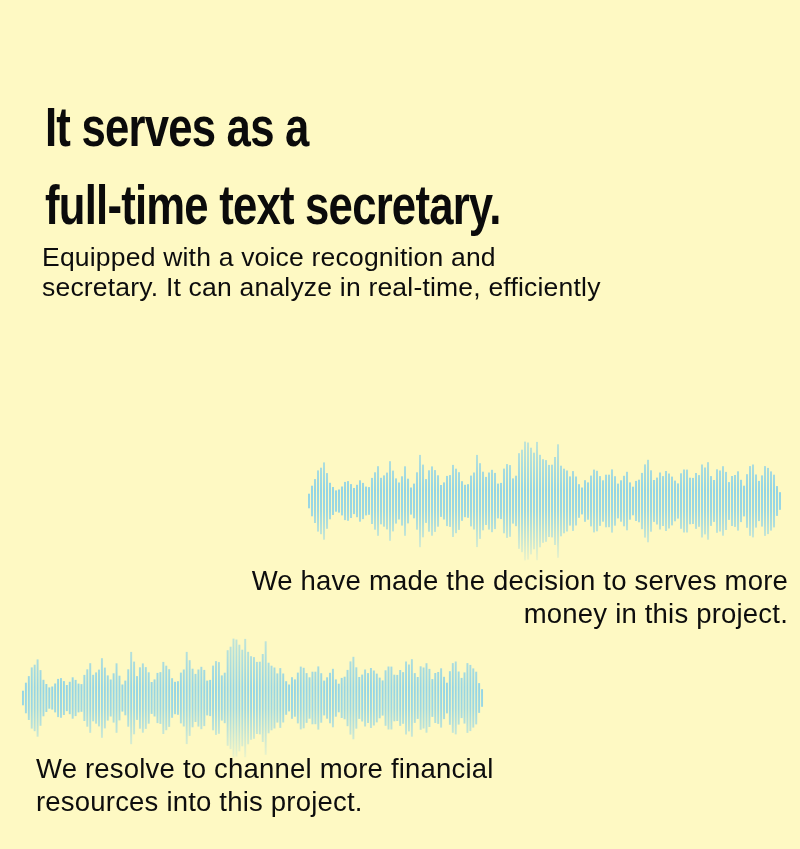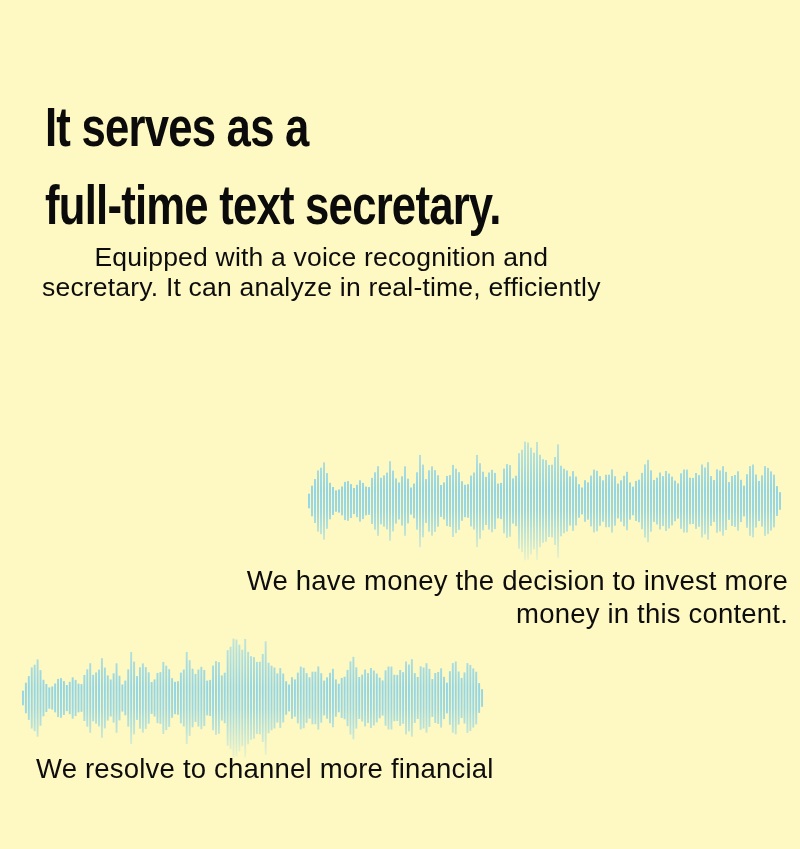--- a/index.html
+++ b/index.html
@@ -14,21 +14,21 @@
     position:absolute;left:45px;top:88px;margin:0;
     font-size:56px;line-height:78px;font-weight:800;
     letter-spacing:-1px;color:#0b0b0b;
     transform:scaleX(0.78);transform-origin:left top;
     white-space:nowrap;
   }
   .headline .hl{display:block;}
   .body-par{
     position:absolute;left:42px;top:242px;
     font-size:26.5px;line-height:30px;color:#0d0d0d;
-    letter-spacing:0.2px;white-space:nowrap;text-align:center;
+    letter-spacing:0.2px;white-space:nowrap;
   }
   .caption{
     font-size:27.5px;line-height:33px;color:#0d0d0d;
     letter-spacing:0.2px;white-space:nowrap;
   }
   .caption-invest{
     position:absolute;right:12px;top:564px;text-align:right;
   }
   .caption-resolve{
     position:absolute;left:36px;top:752px;text-align:left;
@@ -218,22 +218,22 @@
         <rect x="456" y="30.1" width="2" height="69.8" fill="url(#wg1)"></rect>
         <rect x="459" y="31.9" width="2" height="66.2" fill="url(#wg1)"></rect>
         <rect x="462" y="35.4" width="2" height="59.2" fill="url(#wg1)"></rect>
         <rect x="465" y="38.7" width="2" height="52.7" fill="url(#wg1)"></rect>
         <rect x="468" y="50.1" width="2" height="29.8" fill="url(#wg1)"></rect>
         <rect x="471" y="56.2" width="2" height="17.6" fill="url(#wg1)"></rect>
       </svg>
     </div>
 
   <div class="caption caption-invest">
-    <div>We have money the decision to invest more</div>
-    <div>money in this content.</div>
+    <div>We have made the decision to serves more</div>
+    <div>money in this project.</div>
   </div>
 
   <div class="waveform waveform-bottom">
       <svg viewBox="0 0 474 130" width="100%" height="100%" preserveAspectRatio="none">
         <defs>
           <linearGradient id="wg2" x1="0" y1="0" x2="0" y2="130" gradientUnits="userSpaceOnUse">
             <stop offset="0" stop-color="#8ed3e7" stop-opacity="0.5"></stop>
             <stop offset="0.42" stop-color="#8ed3e7" stop-opacity="0.95"></stop>
             <stop offset="0.58" stop-color="#8ed3e7" stop-opacity="0.88"></stop>
             <stop offset="1" stop-color="#8ed3e7" stop-opacity="0.08"></stop>
@@ -395,15 +395,16 @@
         <rect x="459" y="31.9" width="2" height="66.2" fill="url(#wg2)"></rect>
         <rect x="462" y="35.4" width="2" height="59.2" fill="url(#wg2)"></rect>
         <rect x="465" y="38.7" width="2" height="52.7" fill="url(#wg2)"></rect>
         <rect x="468" y="50.1" width="2" height="29.8" fill="url(#wg2)"></rect>
         <rect x="471" y="56.2" width="2" height="17.6" fill="url(#wg2)"></rect>
       </svg>
     </div>
 
   <div class="caption caption-resolve">
     <div>We resolve to channel more financial</div>
+    <div>resources into this project.</div>
   </div>
 
 </div>
 
 </body></html>

